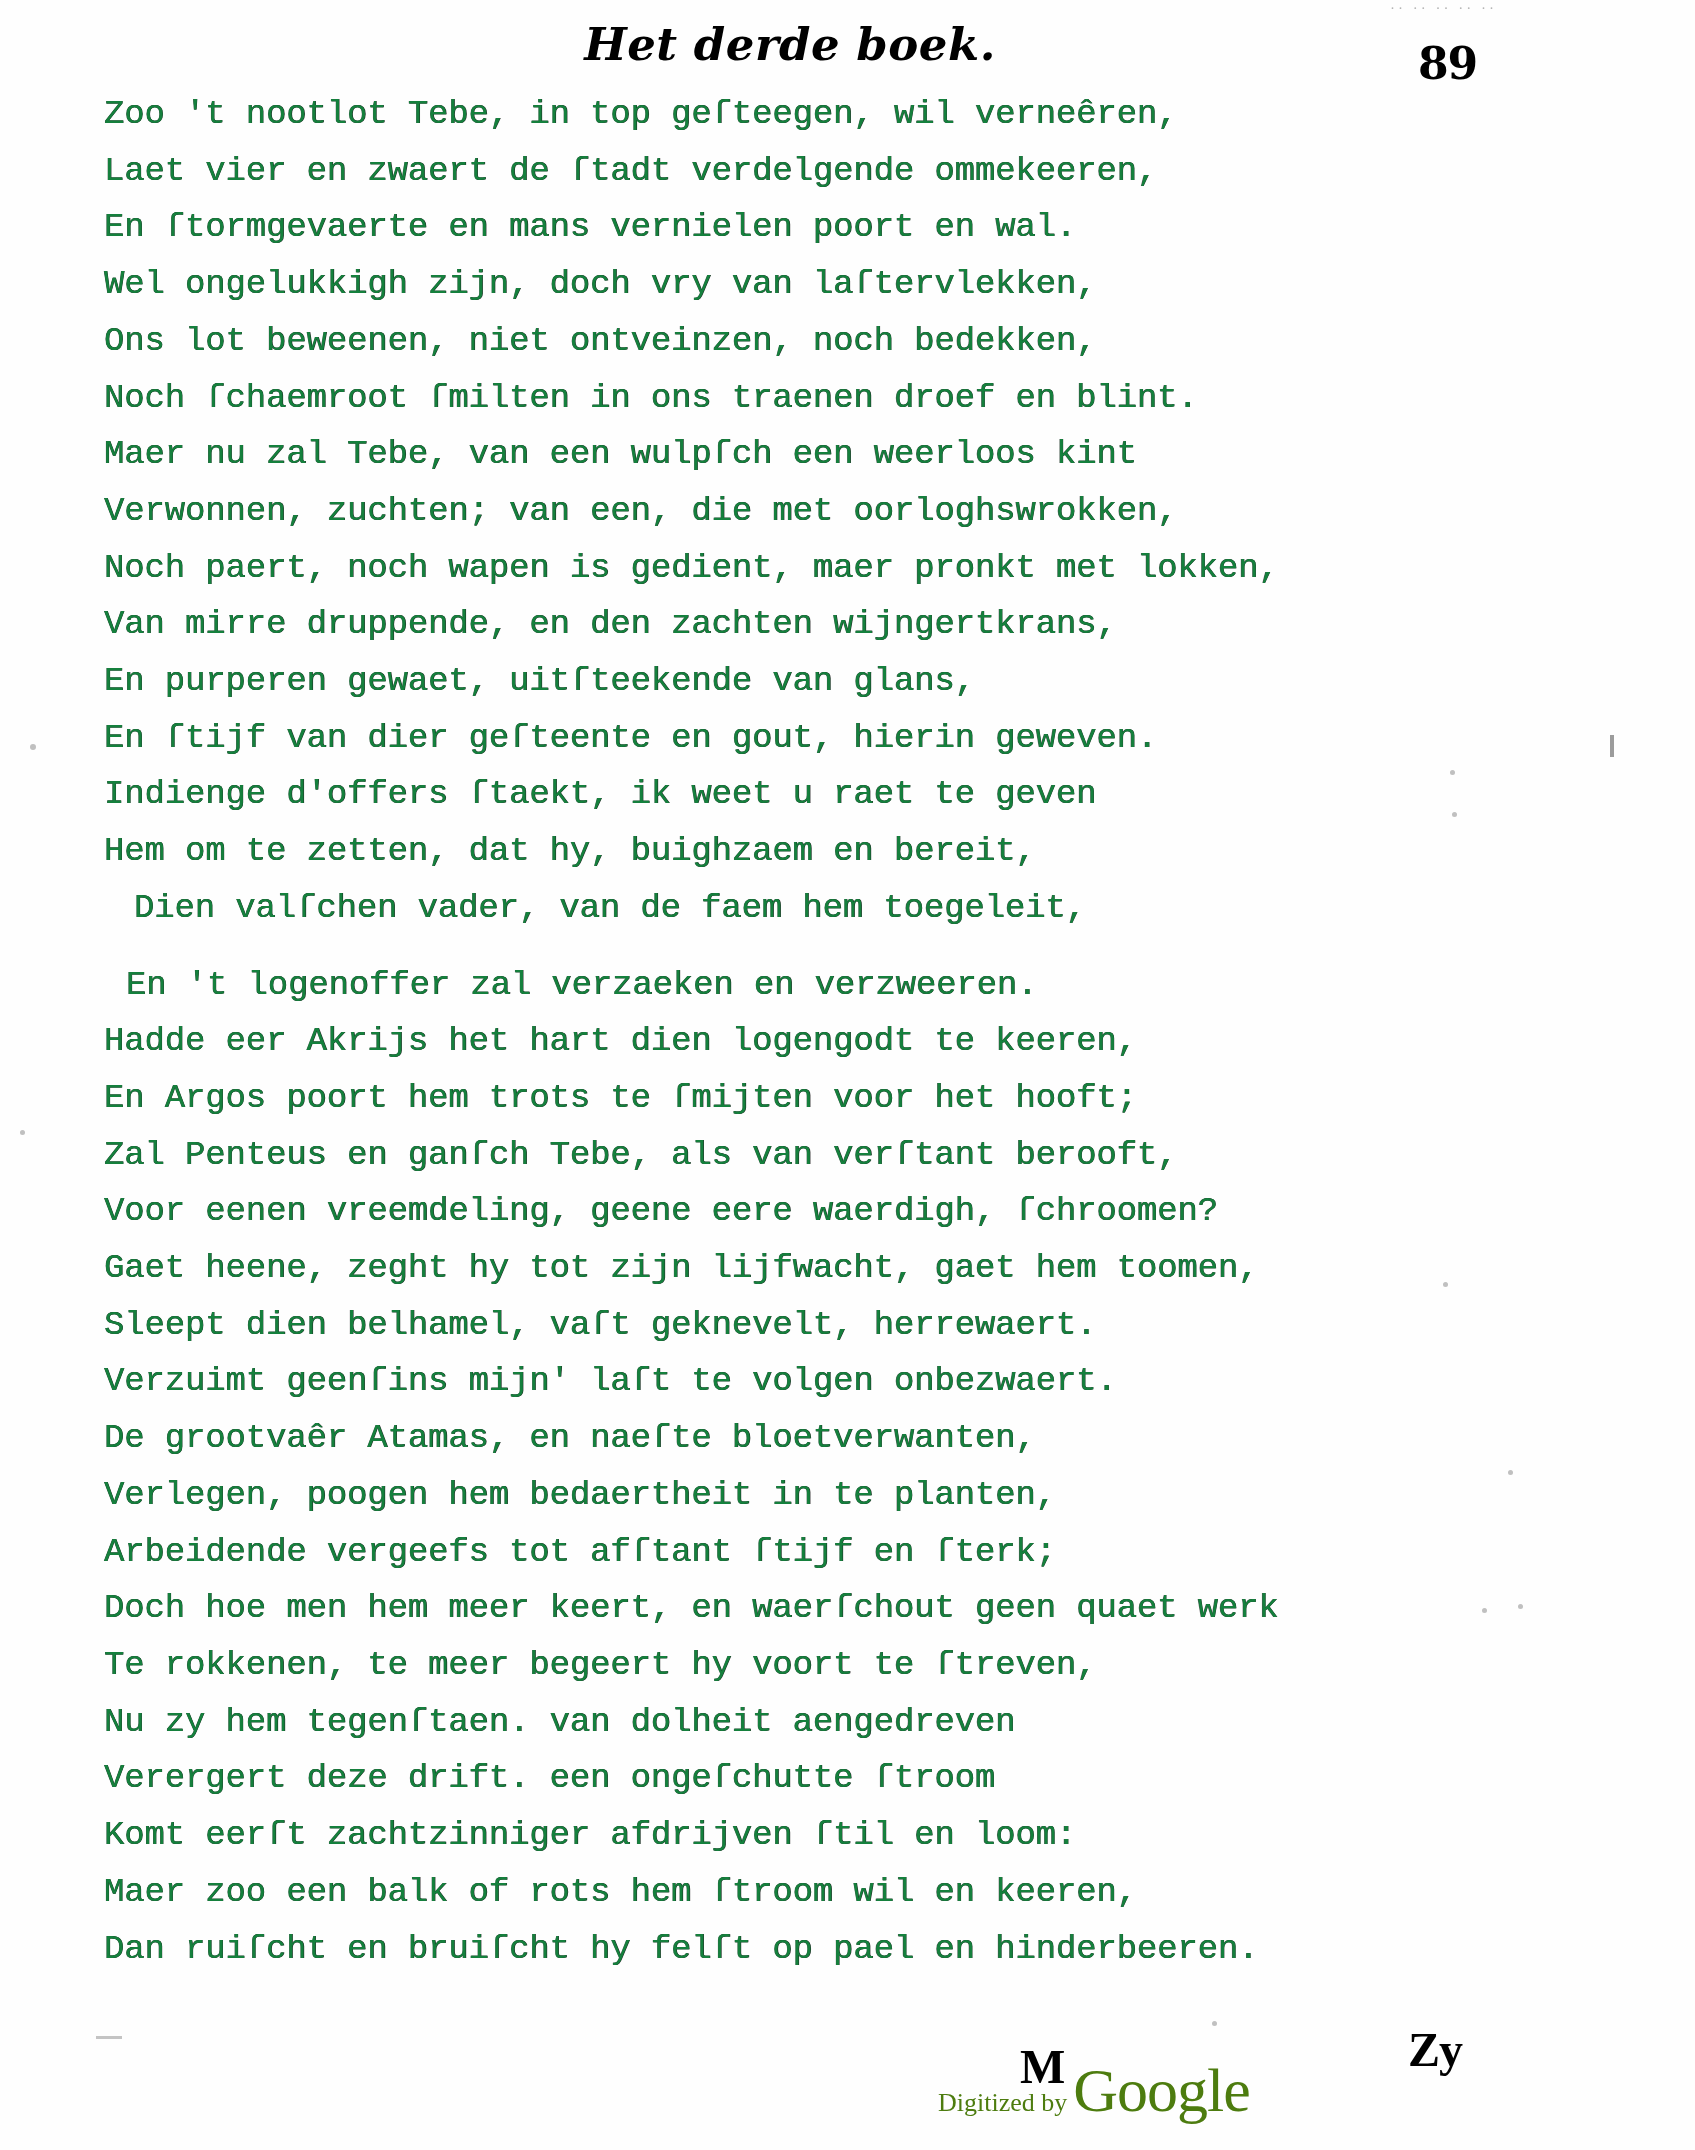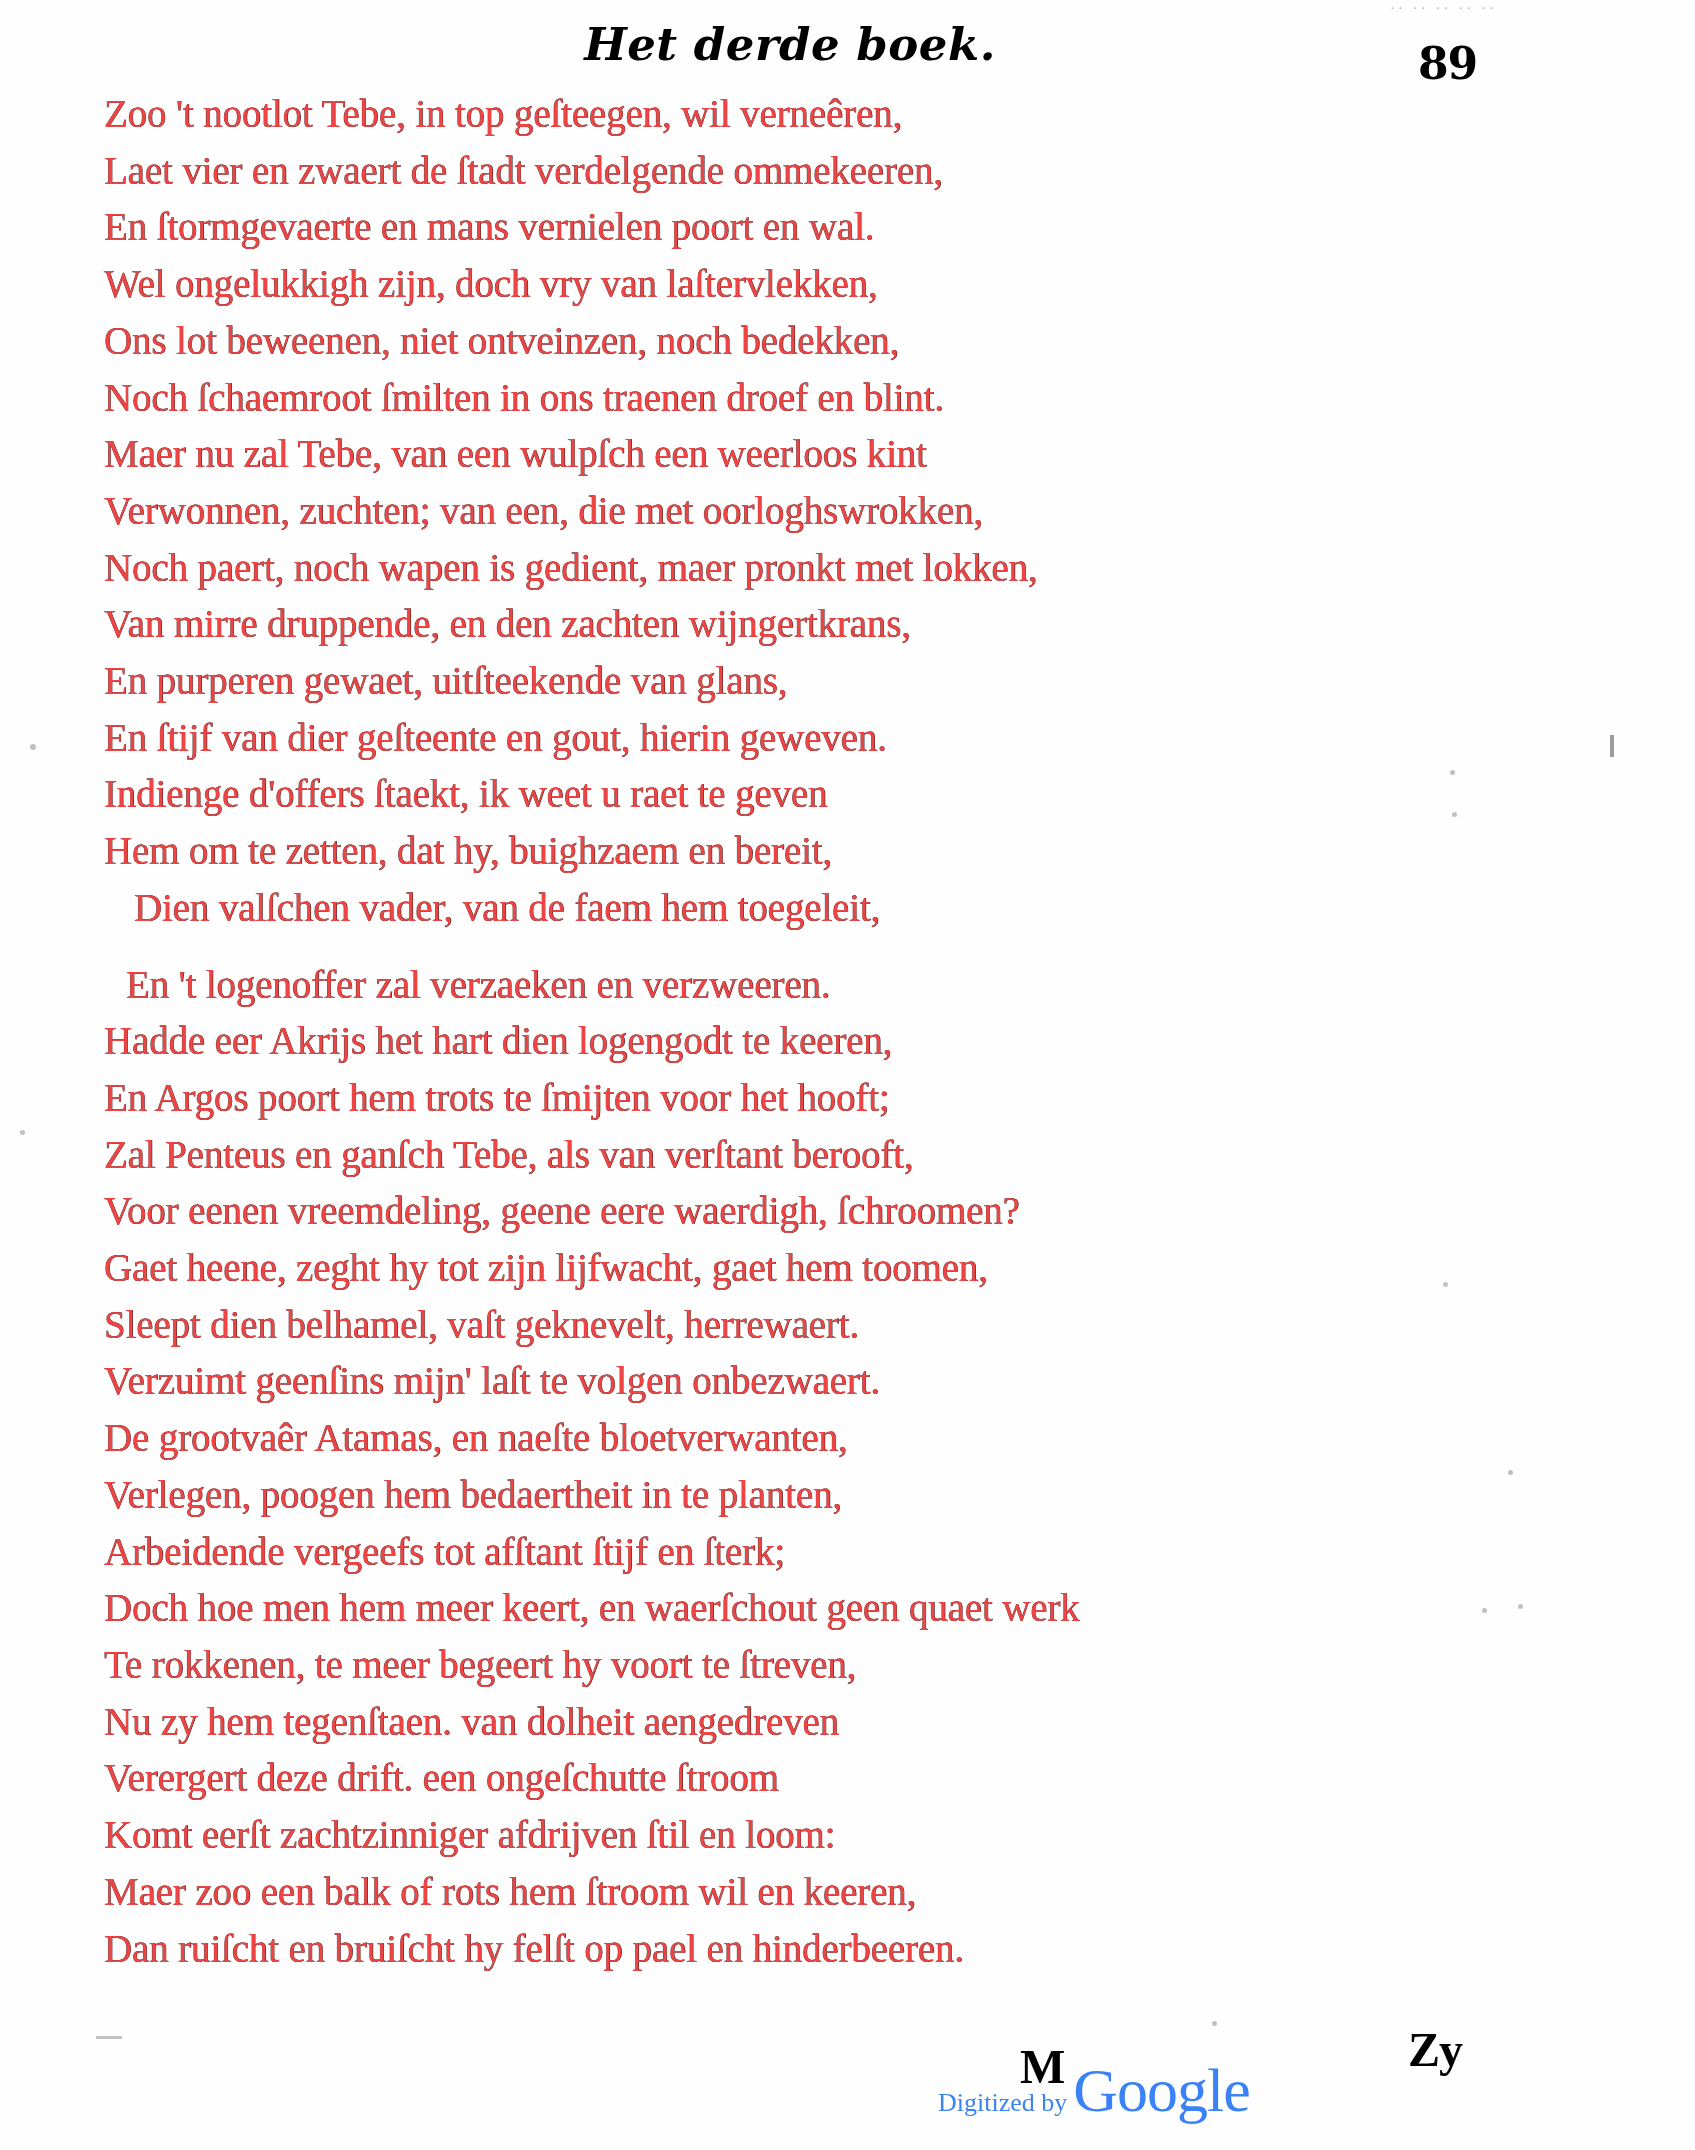--- a/index.html
+++ b/index.html
@@ -72,26 +72,26 @@
 
   
   #verse {
     position: absolute;
     top: 86px;
     left: 104px;
     width: 1480px;
   }
 
   .line {
-    font-family: Liberation Serif, serif;
-    font-size: 39px;
+    font-family: Liberation Mono, monospace;
+    font-size: 34px;
     line-height: 56.7px;
     white-space: pre;
     letter-spacing: -0.15px;
-    color: #ef4444;
+    color: #15803d;
     text-shadow: 0.35px 0 0 rgba(0,0,0,.85), -0.35px 0 0 rgba(0,0,0,.55);
     position: relative;
   }
 
   
   .line.indent { padding-left: 30px; }
   .line.indent2 { padding-left: 22px; margin-top: 20px; }
 
   
   #signature {
@@ -112,21 +112,21 @@
     font-size: 48px;
     letter-spacing: -1px;
   }
 
   #watermark {
     position: absolute;
     left: 938px;
     top: 2055px;
     width: 420px;
     height: 80px;
-    color: #3b82f6;
+    color: #4d7c0f;
     font-family: "Liberation Serif", "DejaVu Serif", serif;
     white-space: nowrap;
   }
   #watermark .wm-small {
     font-size: 26px;
     vertical-align: baseline;
   }
   #watermark .wm-logo {
     font-size: 62px;
     letter-spacing: -1px;

